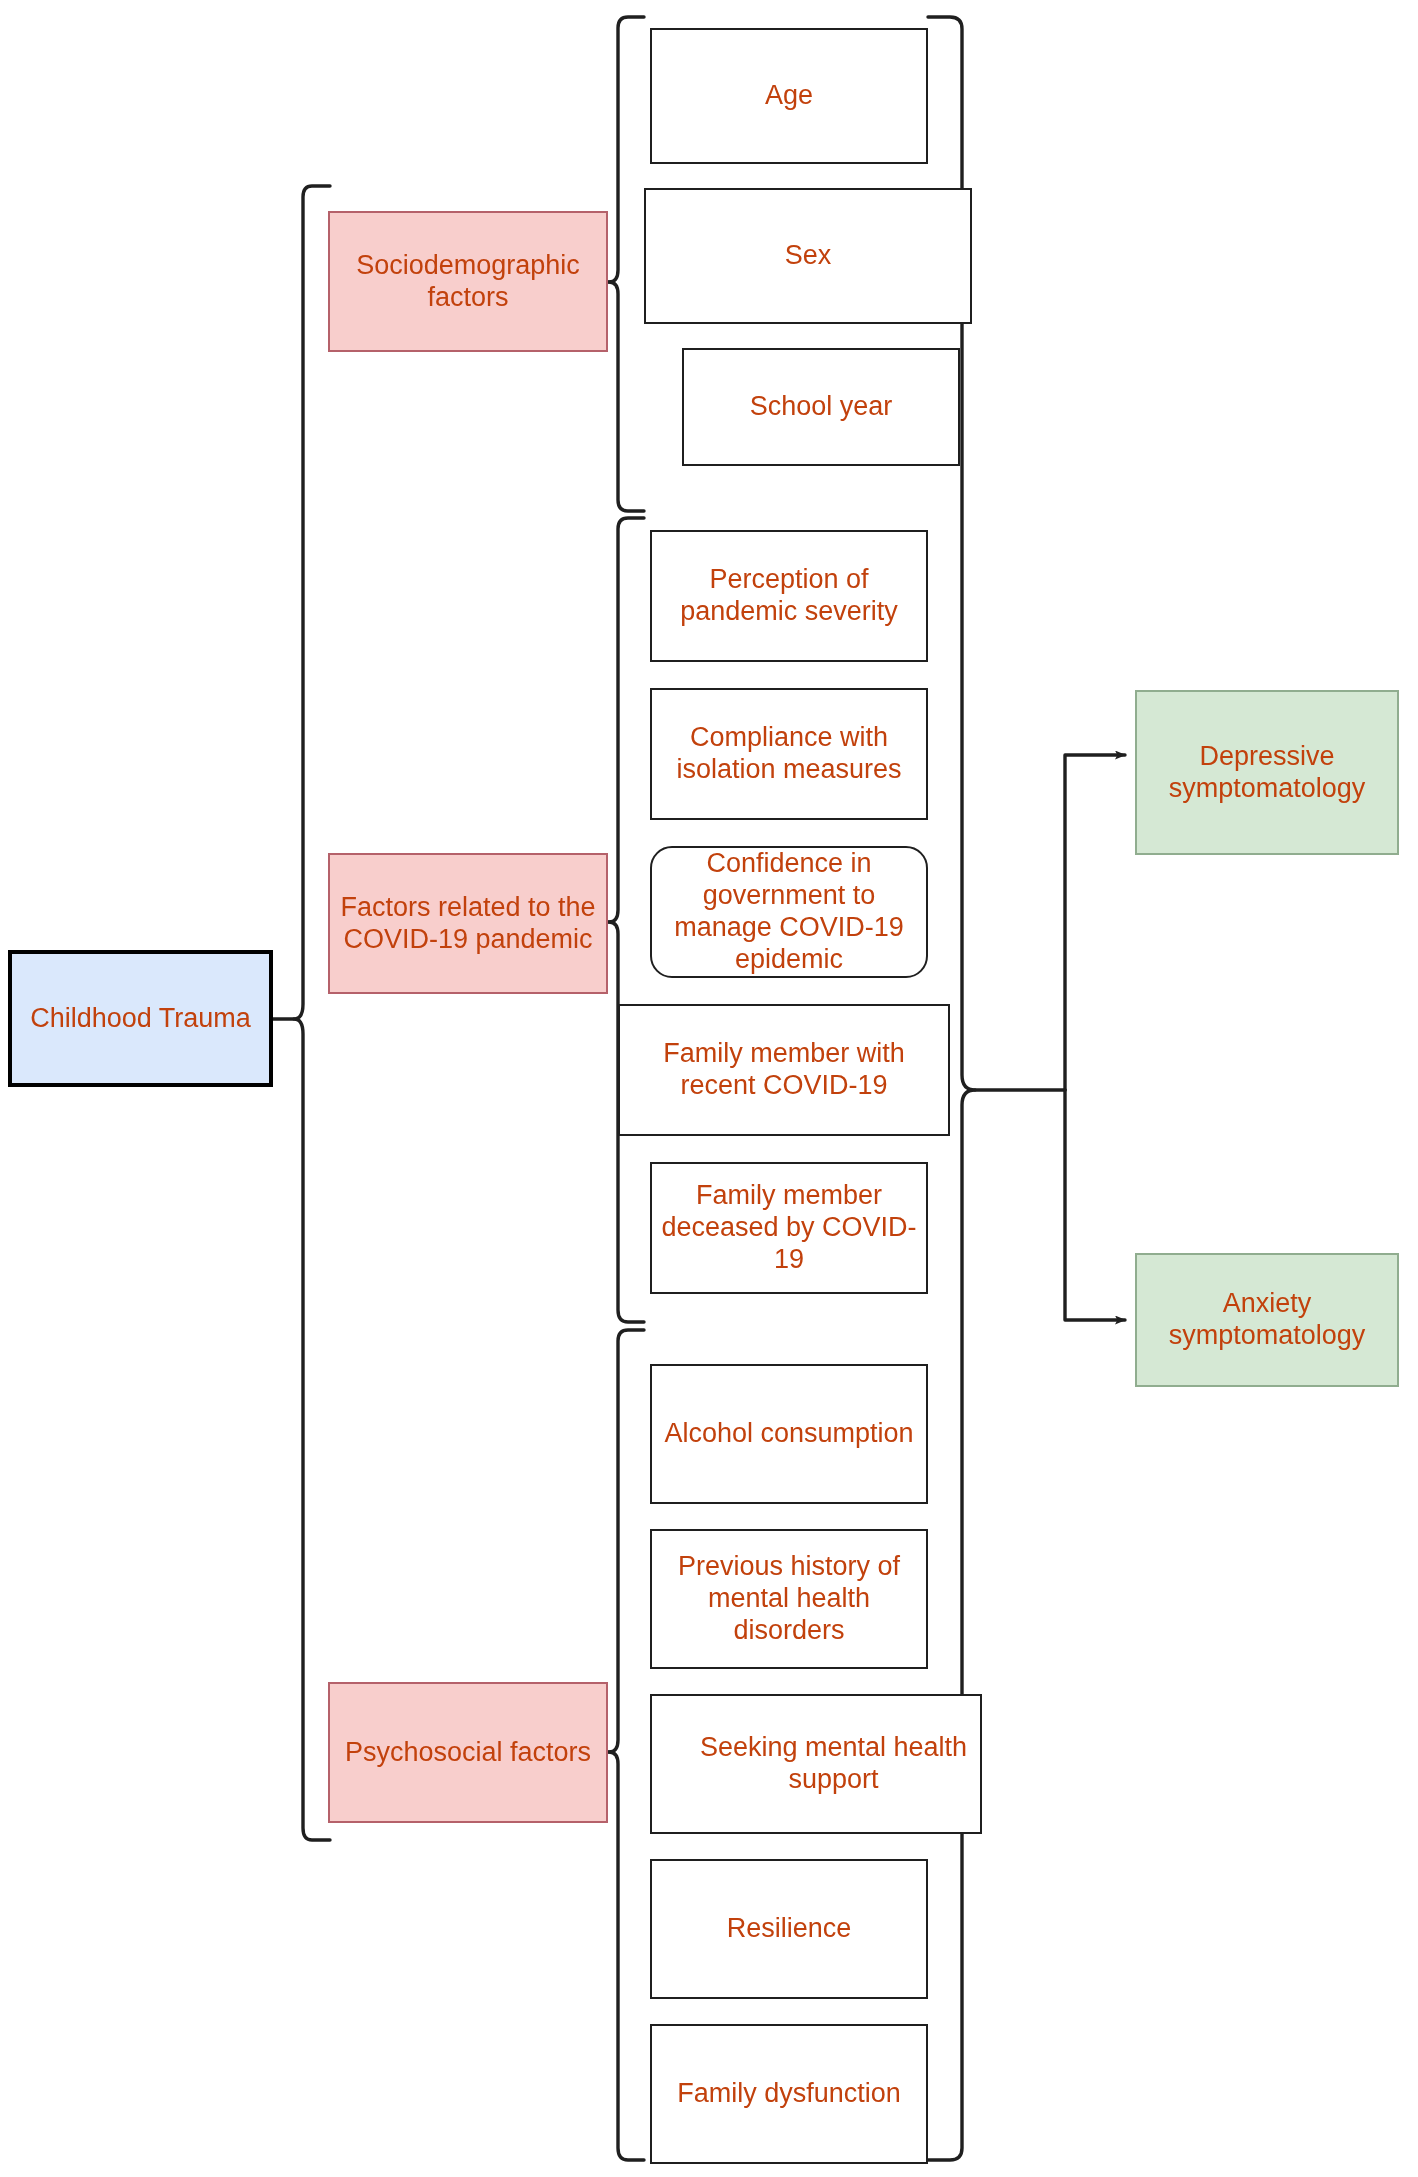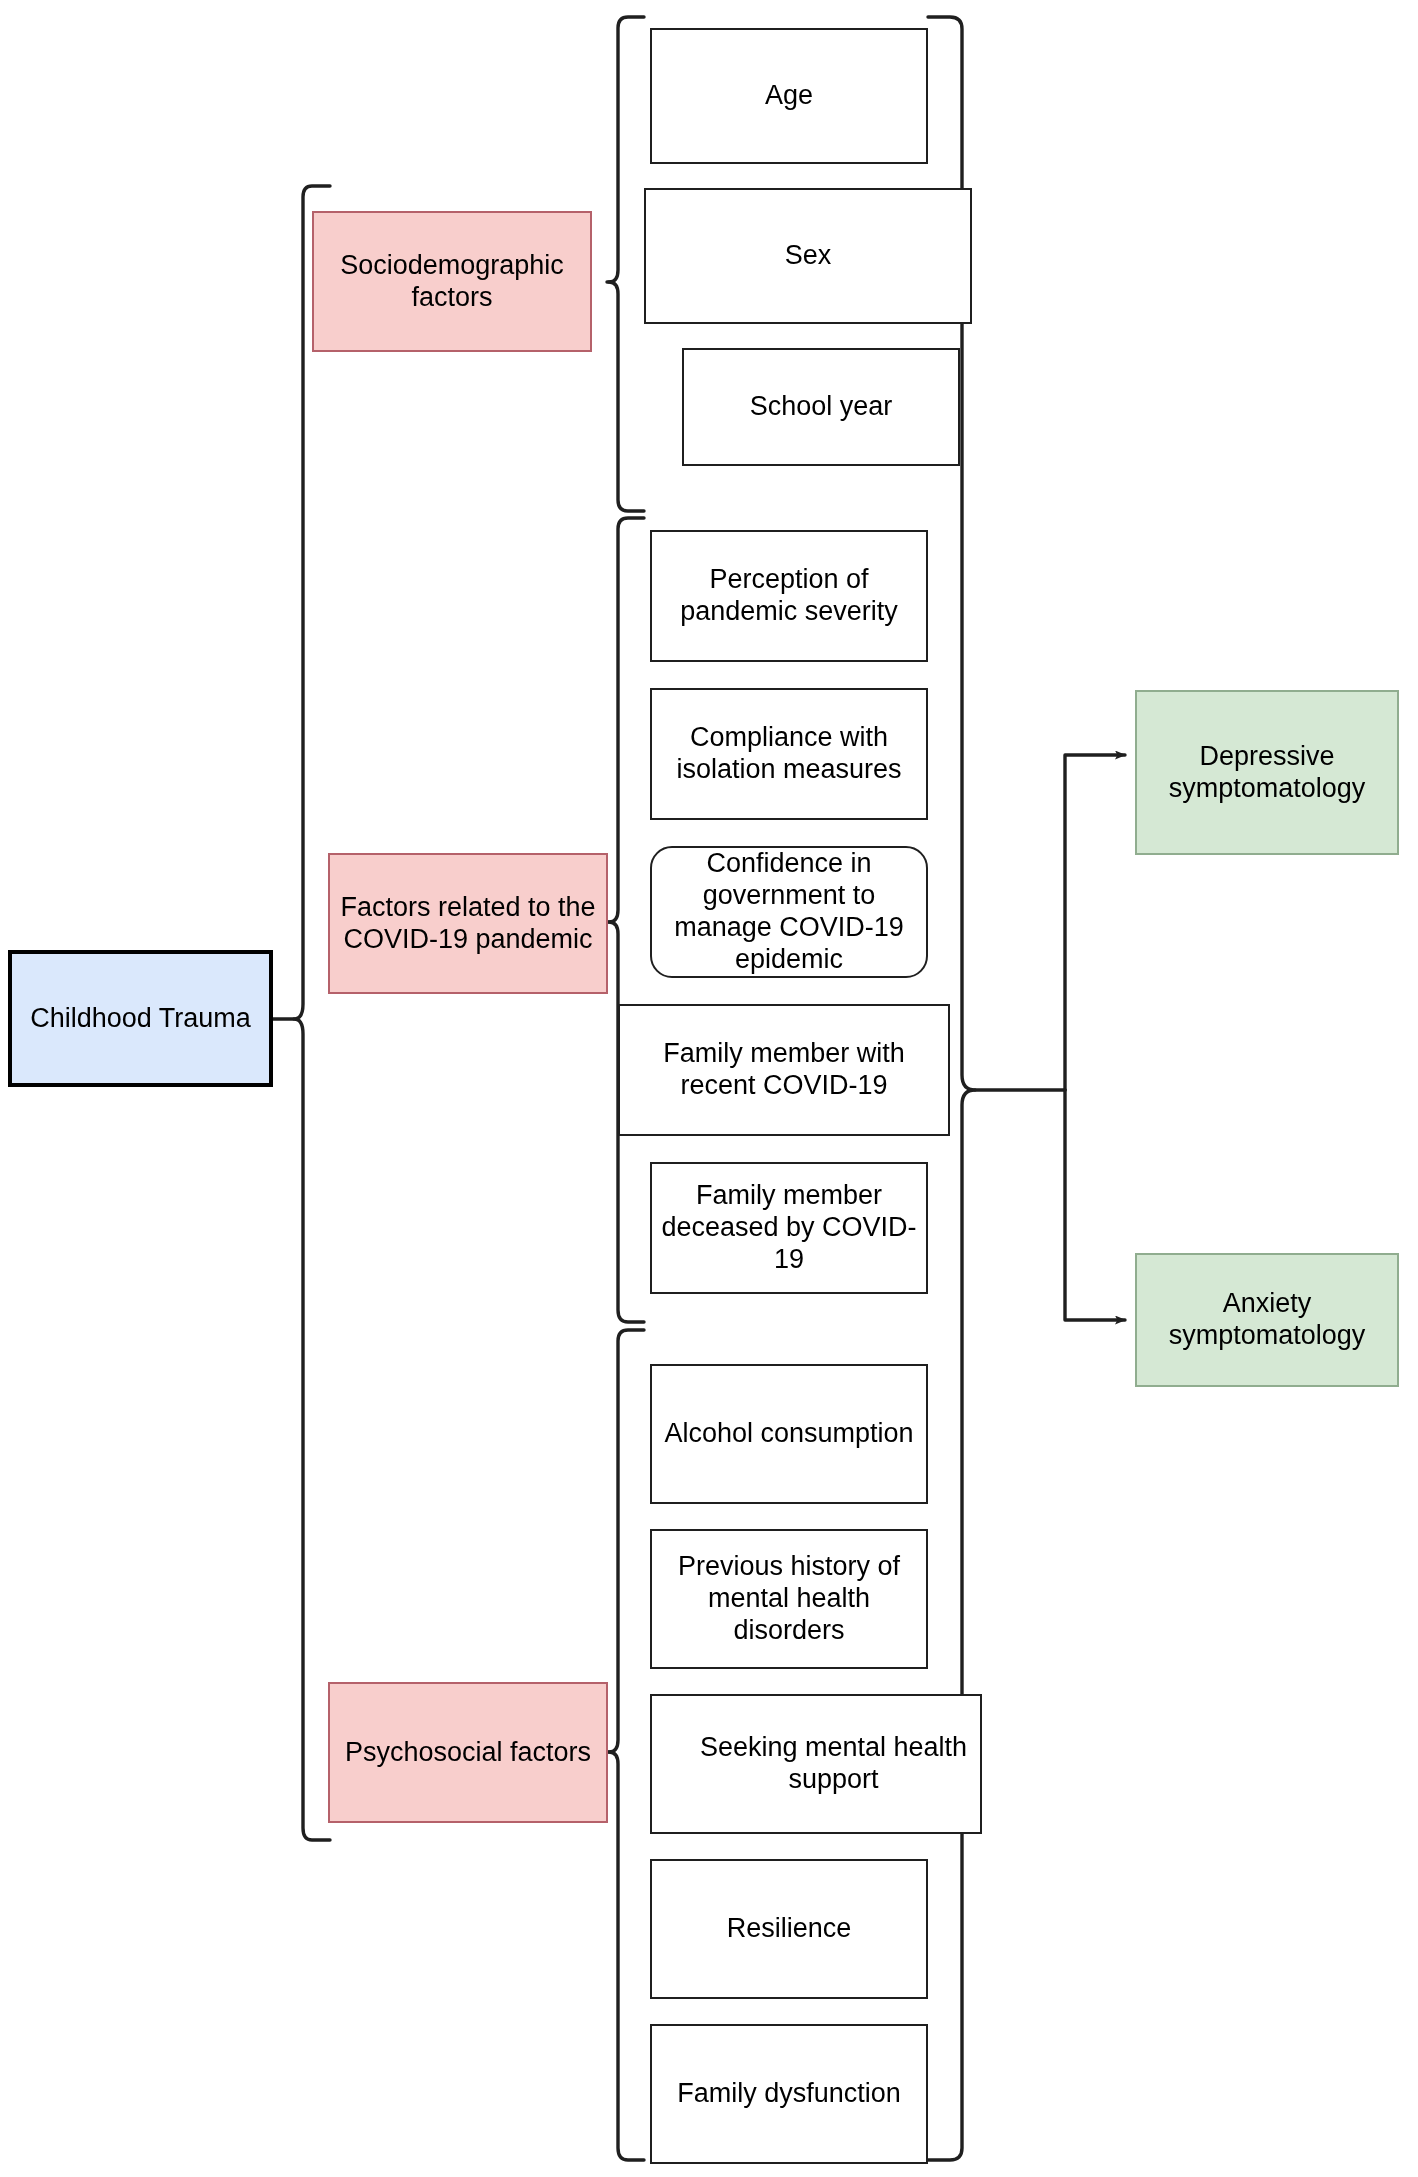--- a/index.html
+++ b/index.html
@@ -26,21 +26,21 @@
     pointer-events: none;
   }
   .node {
     position: absolute;
     box-sizing: border-box;
     display: flex;
     align-items: center;
     justify-content: center;
     text-align: center;
     line-height: 1.18;
-    color: #000000;
+    color: #c2410c;
     z-index: 3;
   }
   .node span {
     display: block;
     padding: 0 8px;
   }
   .node-exposure {
     background: #dae8fc;
     border: 4px solid #000000;
     font-size: 27px;
@@ -146,21 +146,21 @@
         <path d="M 1065 1090 L 1065 1320 L 1125 1320" marker-end="url(#arrowhead)"></path>
       </g>
 
     </g>
   </svg>
 
   <div class="node node-exposure" style="left:8px; top:950px; width:265px; height:137px;">
     <span>Childhood Trauma</span>
   </div>
 
-  <div class="node node-category" style="left:312px; top:211px; width:280px; height:141px;">
+  <div class="node node-category" style="left:328px; top:211px; width:280px; height:141px;">
     <span>Sociodemographic factors</span>
   </div>
 
   <div class="node node-category" style="left:328px; top:853px; width:280px; height:141px;">
     <span>Factors related to the COVID-19 pandemic</span>
   </div>
 
   <div class="node node-category" style="left:328px; top:1682px; width:280px; height:141px;">
     <span>Psychosocial factors</span>
   </div>

